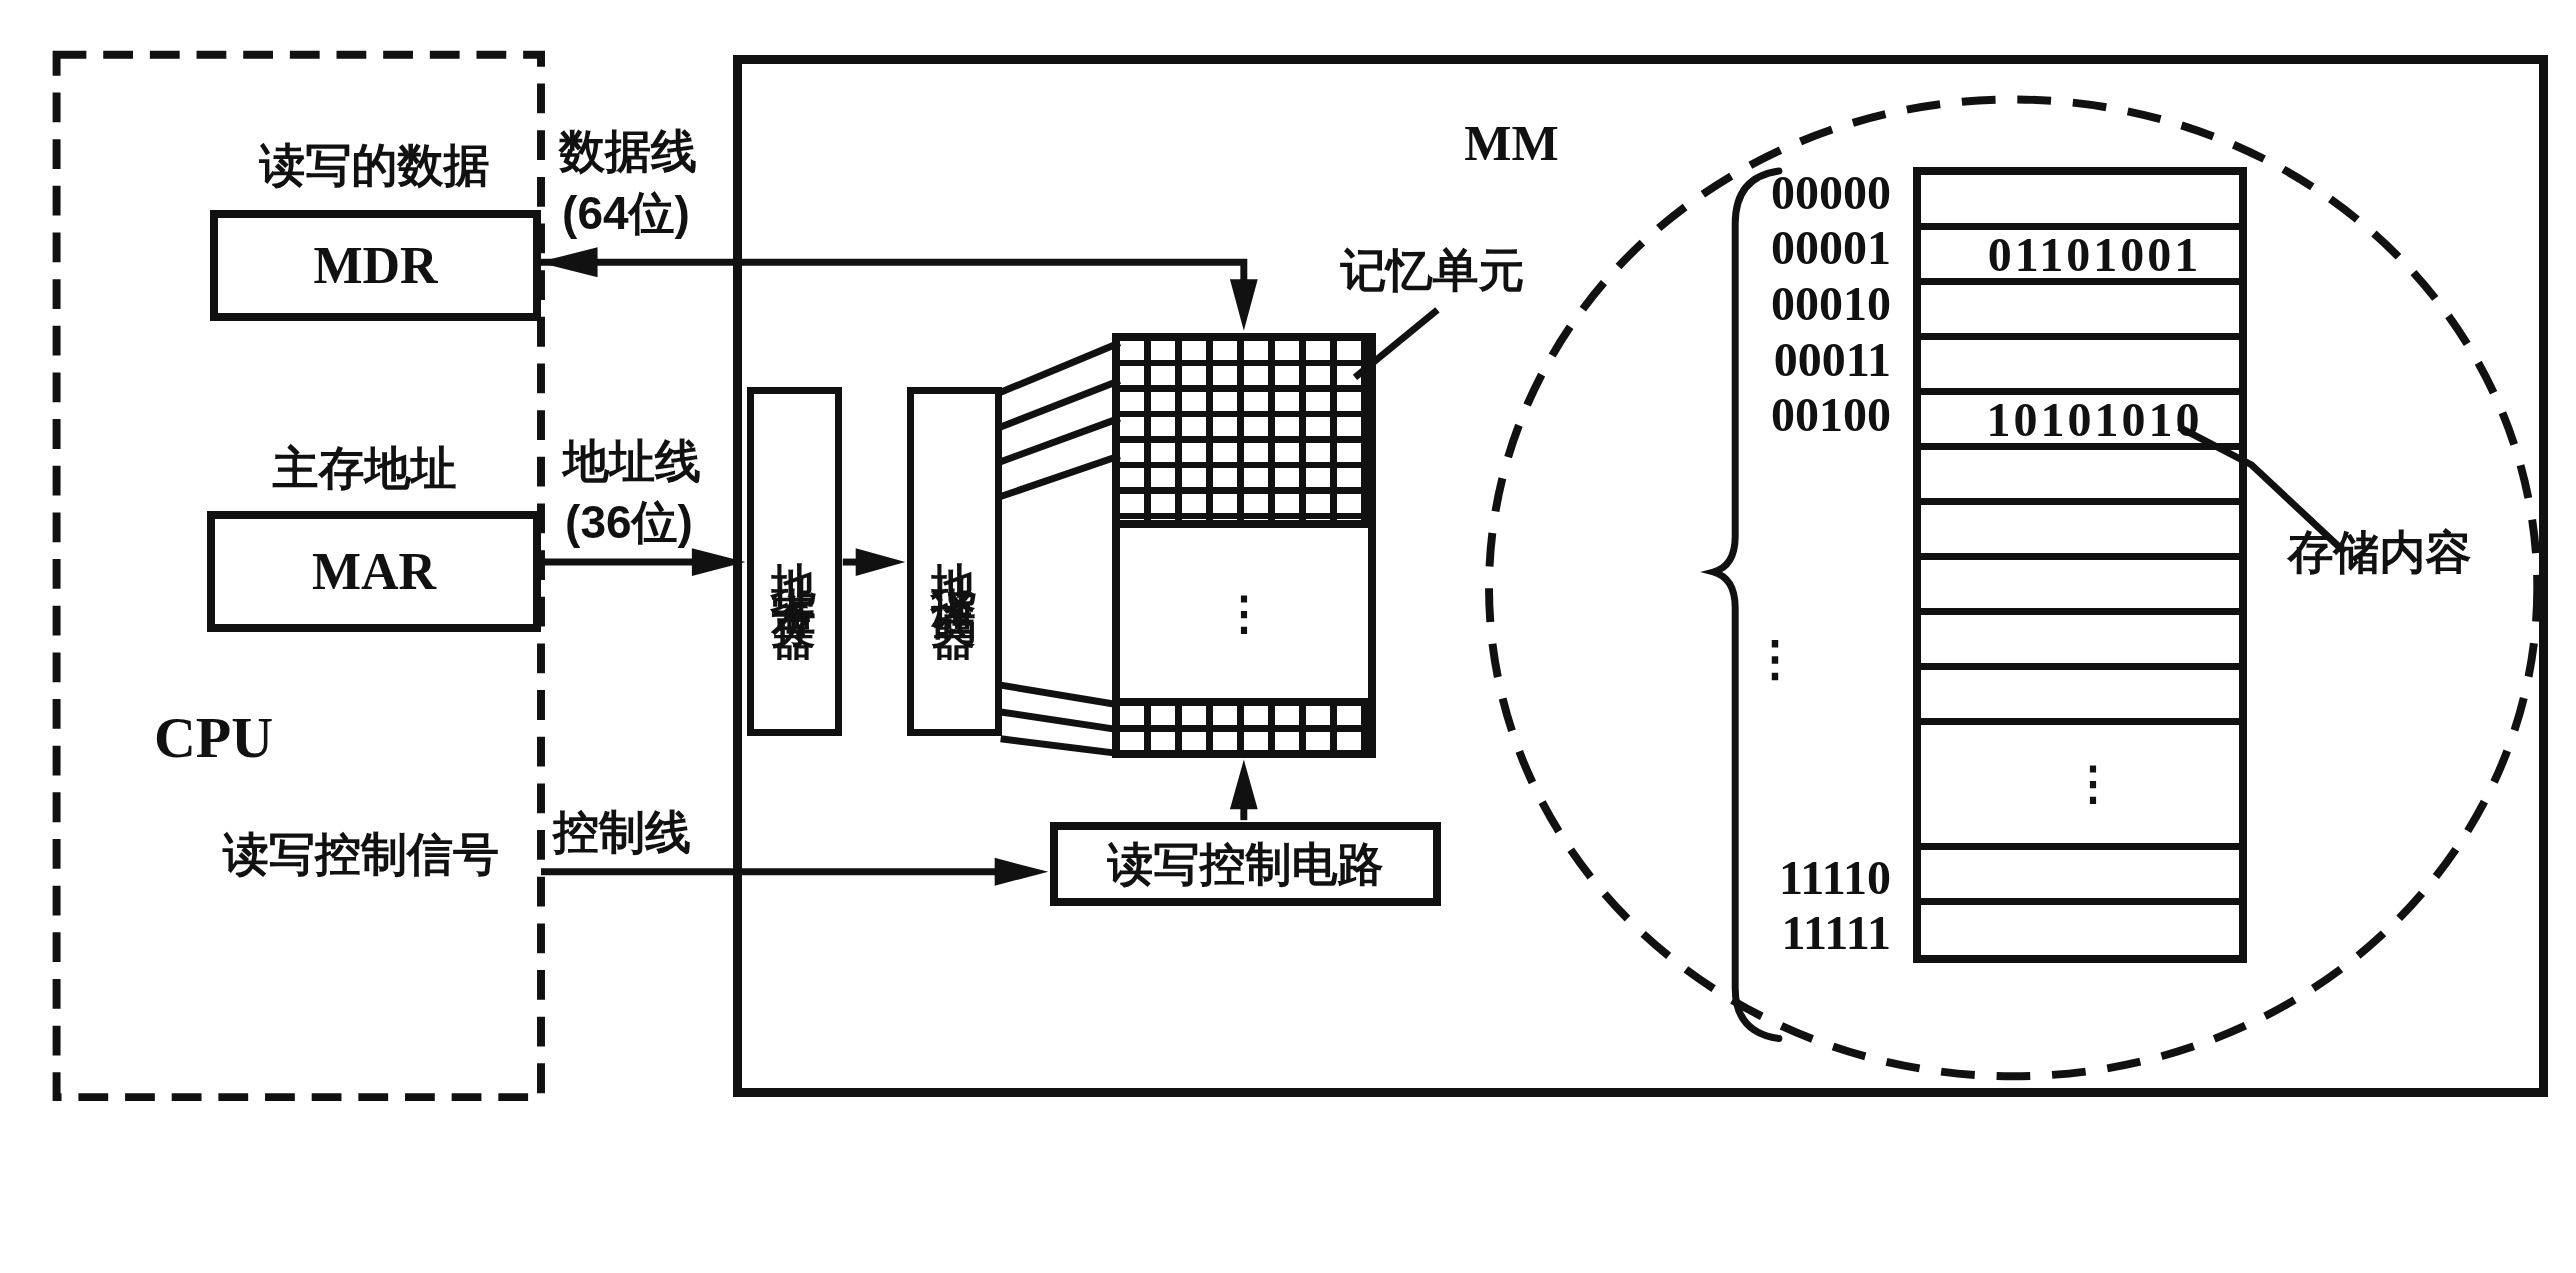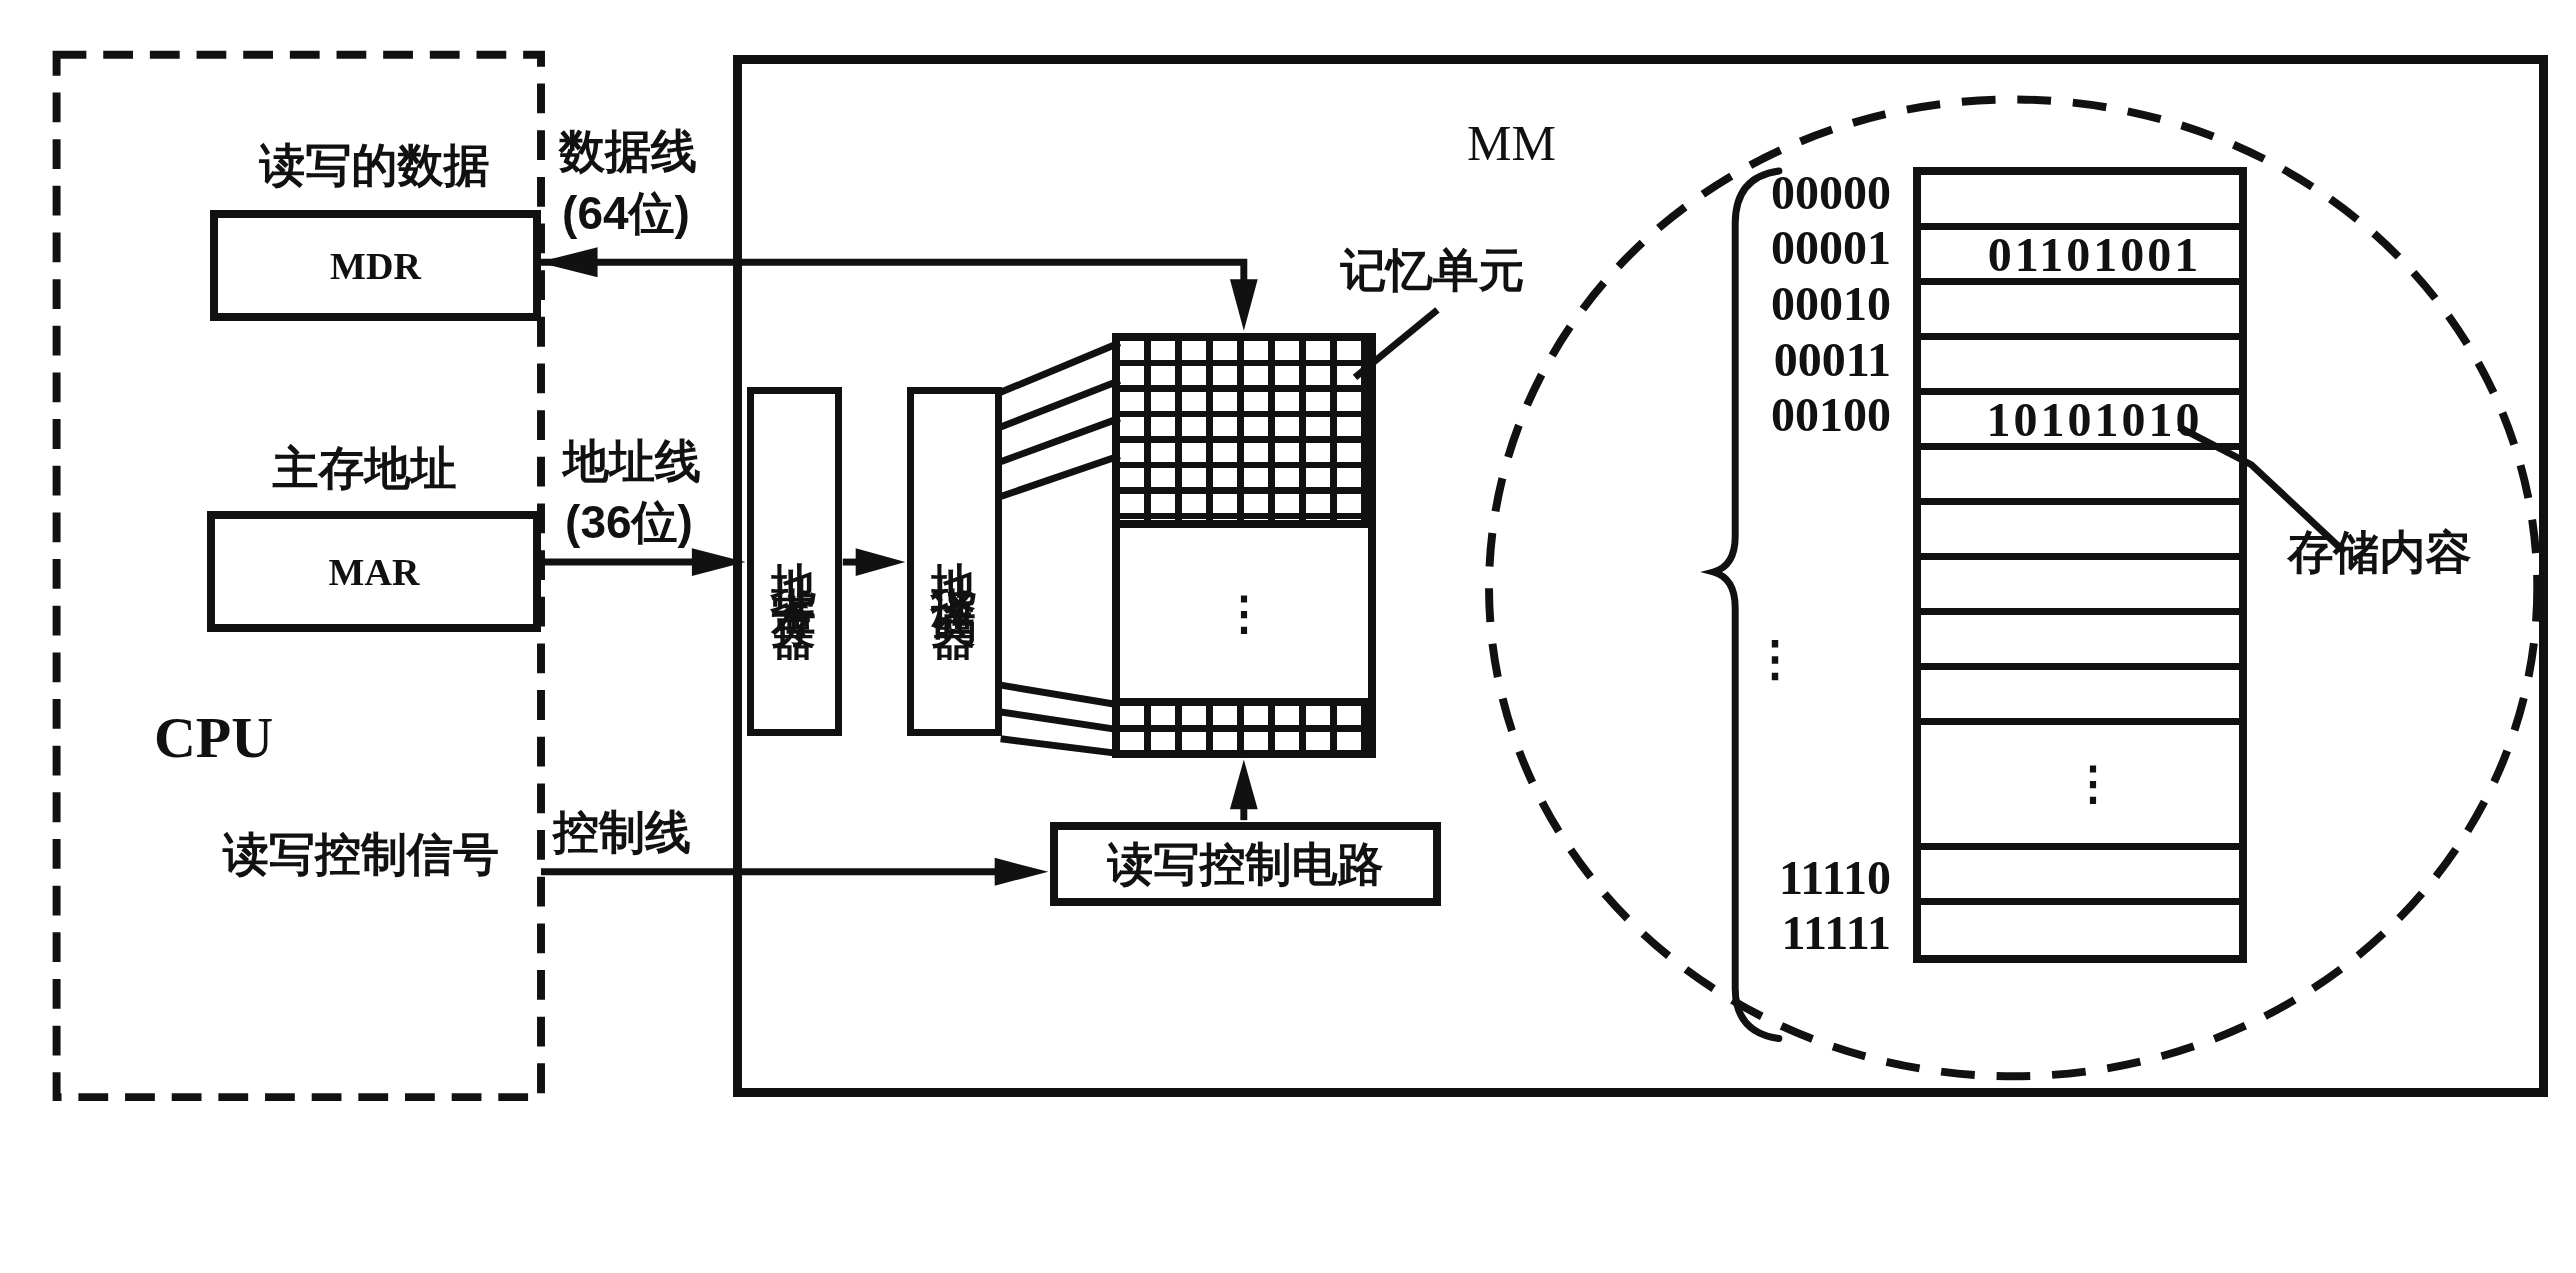--- a/index.html
+++ b/index.html
@@ -3,24 +3,24 @@
 <meta charset="utf-8">
 <style>
   html,body{margin:0;padding:0;background:#fff;}
   .stage{
     position:relative;width:2576px;height:1274px;background:#fff;
     font-family:"Liberation Sans",sans-serif;color:#111;overflow:hidden;
   }
   .abs{position:absolute;}
   svg.wires{position:absolute;left:0;top:0;width:2576px;height:1274px;}
   .cnlabel{font-weight:700;font-size:46px;line-height:1.15;text-align:center;white-space:nowrap;}
-  .latin{font-family:"Liberation Serif",serif;font-weight:400;}
+  .latin{font-family:"Liberation Serif",serif;font-weight:700;}
   .box{position:absolute;border:8px solid #111;box-sizing:border-box;background:transparent;}
   .reg-label{display:flex;align-items:center;justify-content:center;width:100%;height:100%;
-    font-family:"Liberation Serif",serif;font-weight:700;font-size:38px;}
+    font-family:"Liberation Serif",serif;font-weight:700;font-size:52px;}
   .vbox{display:flex;align-items:center;justify-content:center;}
   .vtext{writing-mode:vertical-rl;text-orientation:upright;font-weight:700;font-size:44px;
     letter-spacing:14px;white-space:nowrap;}
   
   .mat{position:absolute;left:1112px;top:333px;width:264px;height:425px;
     border:8px solid #111;box-sizing:border-box;}
   .mat .s1{height:187px;border-bottom:8px solid #111;box-sizing:border-box;
     background-image:
       repeating-linear-gradient(to right,transparent 0 24px,#111 24px 31px),
       repeating-linear-gradient(to bottom,transparent 0 18.6px,#111 18.6px 25.5px);}

